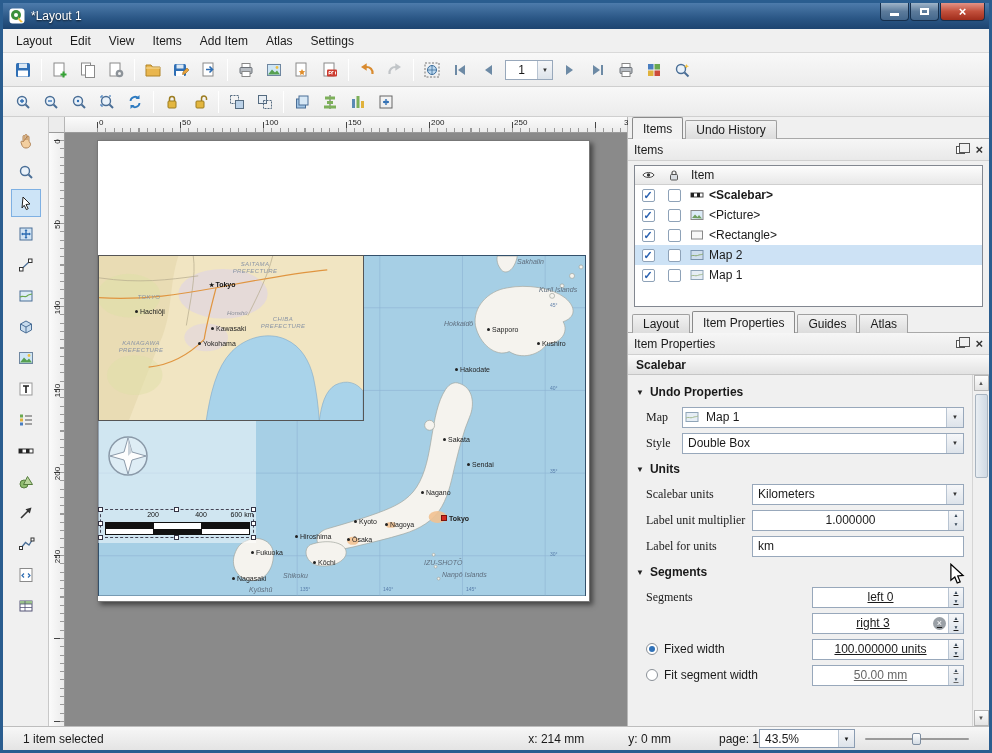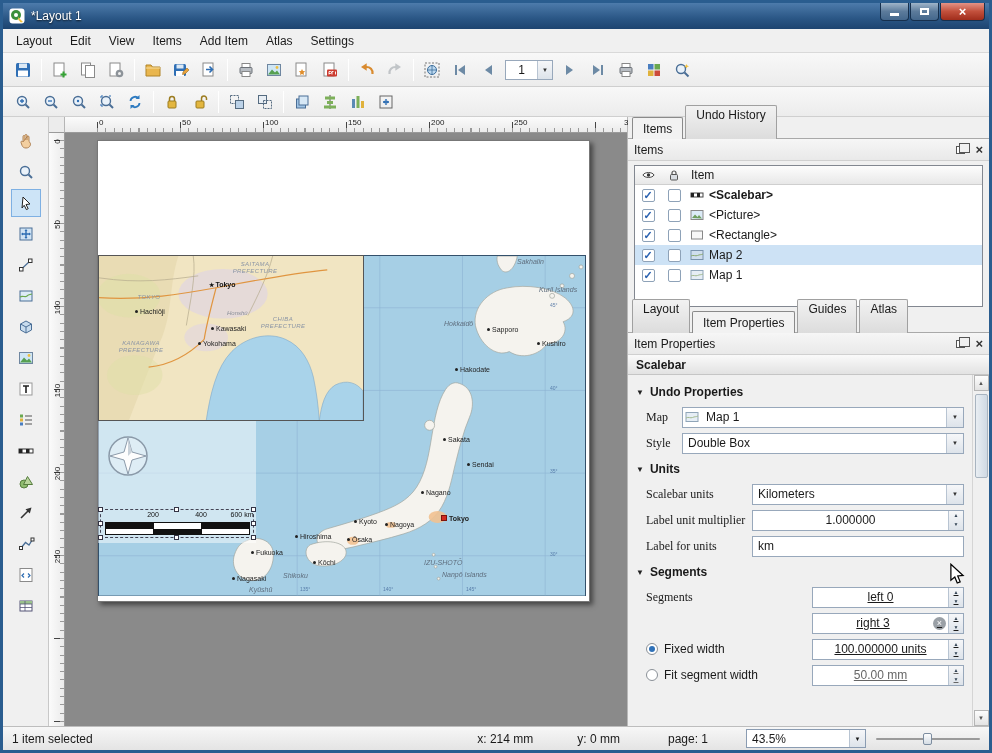--- a/index.html
+++ b/index.html
@@ -87,21 +87,21 @@
   .sb-row { flex:1; display:flex; }
   .sb-seg { flex:1; border-left:1px solid #111; }
   .sb-seg:first-child { border-left:none; }
   .sb-seg.b { background:#111; }
   .handle { position:absolute; width:5px; height:5px; background:#fff; border:1px solid #334; }
 
   
   .rightcol { width:362px; background:#f0f0f0; border-left:1px solid #b8b8b8; display:flex; flex-direction:column; }
   .tabbar { height:22px; display:flex; align-items:flex-end; padding-left:4px; background:#f0f0f0; position:relative; }
   .tabbar:after { content:""; position:absolute; left:0; right:0; bottom:0; height:1px; background:#a9a9a9; }
-  .tab { position:relative; z-index:1; padding:3px 10px 3px; font-size:12px; border:1px solid #a0a0a0; border-bottom:none; border-radius:2px 2px 0 0; background:linear-gradient(#f2f2f2,#dcdcdc); margin-right:2px; height:34px; line-height:13px; }
+  .tab { position:relative; z-index:1; padding:3px 10px 3px; font-size:12px; border:1px solid #a0a0a0; border-bottom:none; border-radius:2px 2px 0 0; background:linear-gradient(#f2f2f2,#dcdcdc); margin-right:2px; height:19px; line-height:13px; }
   .tab.active { background:#f2f2f2; height:22px; line-height:16px; border-color:#8a8a8a; }
 
   .dock-title { height:22px; display:flex; align-items:center; padding:0 6px; background:linear-gradient(#f6f6f6,#e9e9e9); border-bottom:1px solid #d0d0d0; }
   .dock-title .dtitle { flex:1; }
   .float-ic { position:relative; width:9px; height:8px; border:1px solid #555; background:#fff; margin-right:10px; }
   .float-ic:before { content:""; position:absolute; left:2px; top:-4px; width:9px; height:8px; border:1px solid #555; background:#f0f0f0; }
   .close-ic { font-size:13px; font-weight:bold; color:#333; line-height:12px; }
 
   .items-dock { height:172px; display:flex; flex-direction:column; }
   .items-list { margin:4px 6px; background:#fff; border:1px solid #828790; flex:1; overflow:hidden; }
@@ -140,22 +140,22 @@
   .radio { width:12px; height:12px; border:1px solid #8a9097; border-radius:50%; background:#fff; margin-right:6px; flex:none; position:relative; }
   .radio.on:after { content:""; position:absolute; left:2px; top:2px; width:6px; height:6px; border-radius:50%; background:#2f71b8; }
   .rlabel { flex:1; }
 
   .vscrollbar { position:absolute; right:0; top:0; bottom:0; width:17px; background:#f0f0f0; border-left:1px solid #d5d5d5; display:flex; flex-direction:column; align-items:center; }
   .sc-btn { width:15px; height:16px; background:linear-gradient(#fdfdfd,#e3e3e3); border:1px solid #b5b5b5; font-size:6px; color:#555; display:flex; align-items:center; justify-content:center; }
   .sc-thumb { width:13px; height:84px; margin-top:3px; background:linear-gradient(90deg,#e9eef3,#cfd9e3); border:1px solid #a8b4c0; border-radius:2px; }
   .sc-btn.down { margin-top:auto; }
 
   
-  .statusbar { height:24px; background:linear-gradient(#f7f7f7,#e4e4e4); border-top:1px solid #bdbdbd; display:flex; align-items:center; padding:0 9px;justify-content:center; }
-  .zoom-combo { width:120px; height:19px; border:1px solid #8a9cb2; background:#fff; display:flex; align-items:center; margin-left:38px; }
+  .statusbar { height:24px; background:linear-gradient(#f7f7f7,#e4e4e4); border-top:1px solid #bdbdbd; display:flex; align-items:center; padding:0 20px;justify-content:center; }
+  .zoom-combo { width:96px; height:19px; border:1px solid #8a9cb2; background:#fff; display:flex; align-items:center; }
   .zoom-combo .zval { flex:1; padding:0 5px; }
   .zoom-combo .cbtn { width:16px; align-self:stretch; display:flex; align-items:center; justify-content:center; background:linear-gradient(#f6f7f9,#dde3ea); border-left:1px solid #b8c4d2; font-size:6px; }
   .slider { position:relative; width:104px; height:16px; margin-left:10px; }
   .slider .track { position:absolute; left:0; right:0; top:7px; height:2px; background:#9a9a9a; border-radius:1px; }
   .slider .shandle { position:absolute; left:45%; top:2px; width:9px; height:12px; background:linear-gradient(#fdfdfd,#d5dde5); border:1px solid #7d8da0; border-radius:2px; }
 
   .cursor { position:absolute; left:946px; top:560px; z-index:99; }
 </style>
 </head>
 <body>

